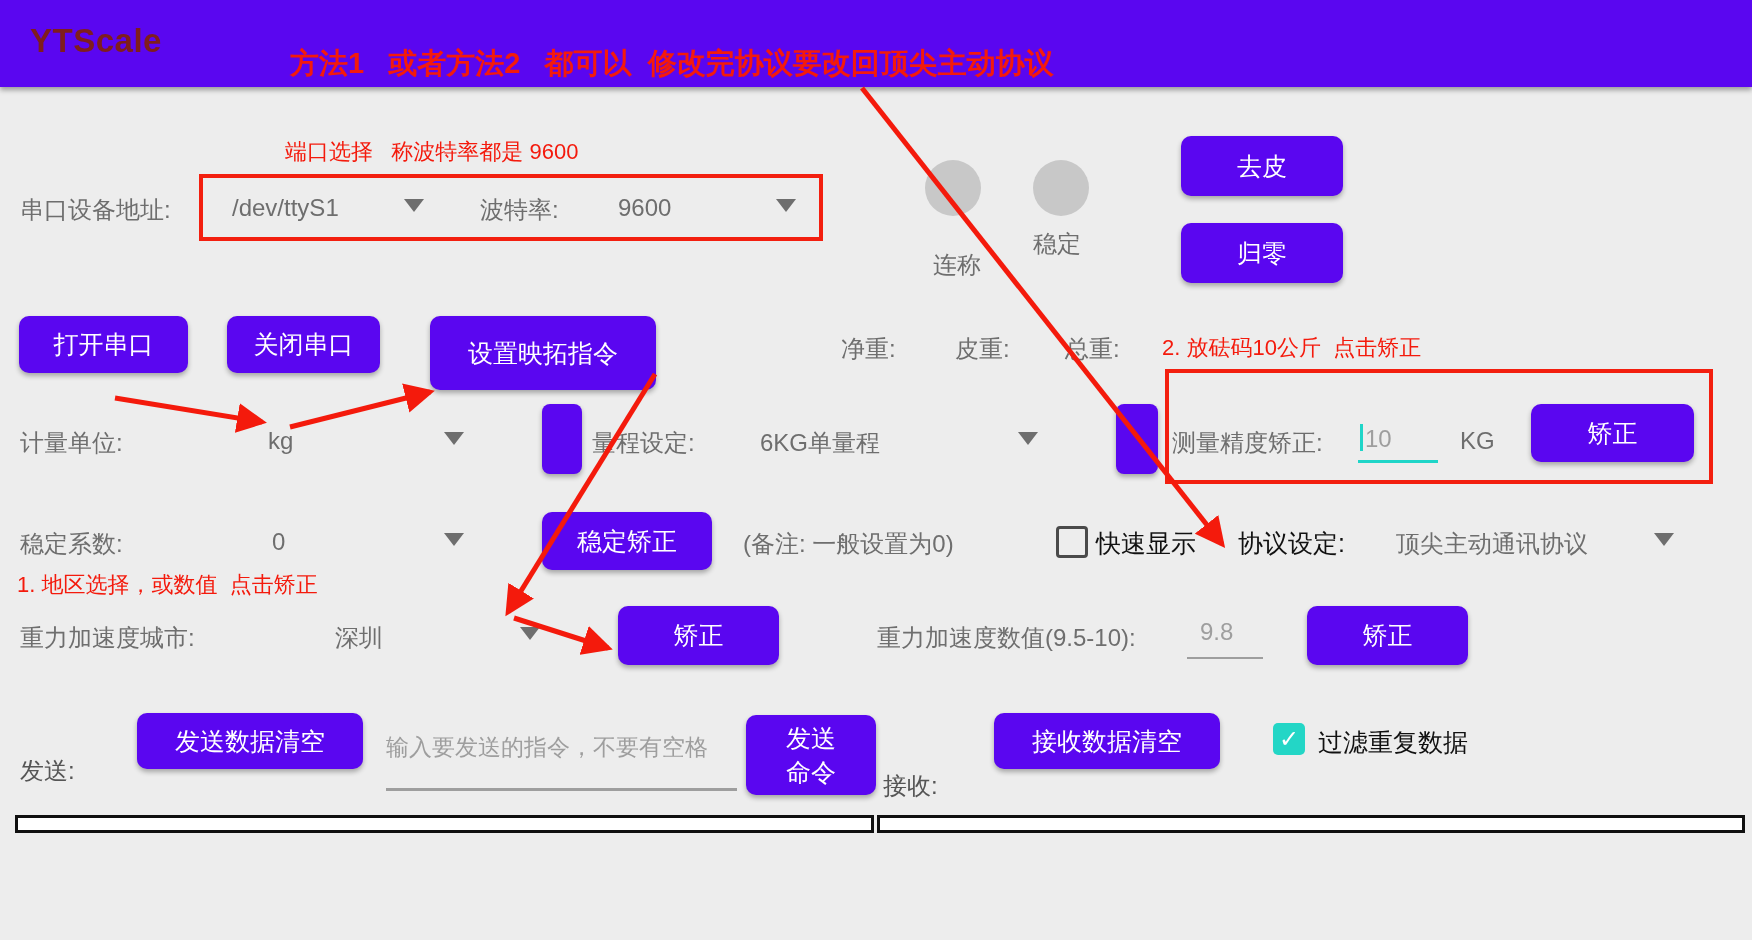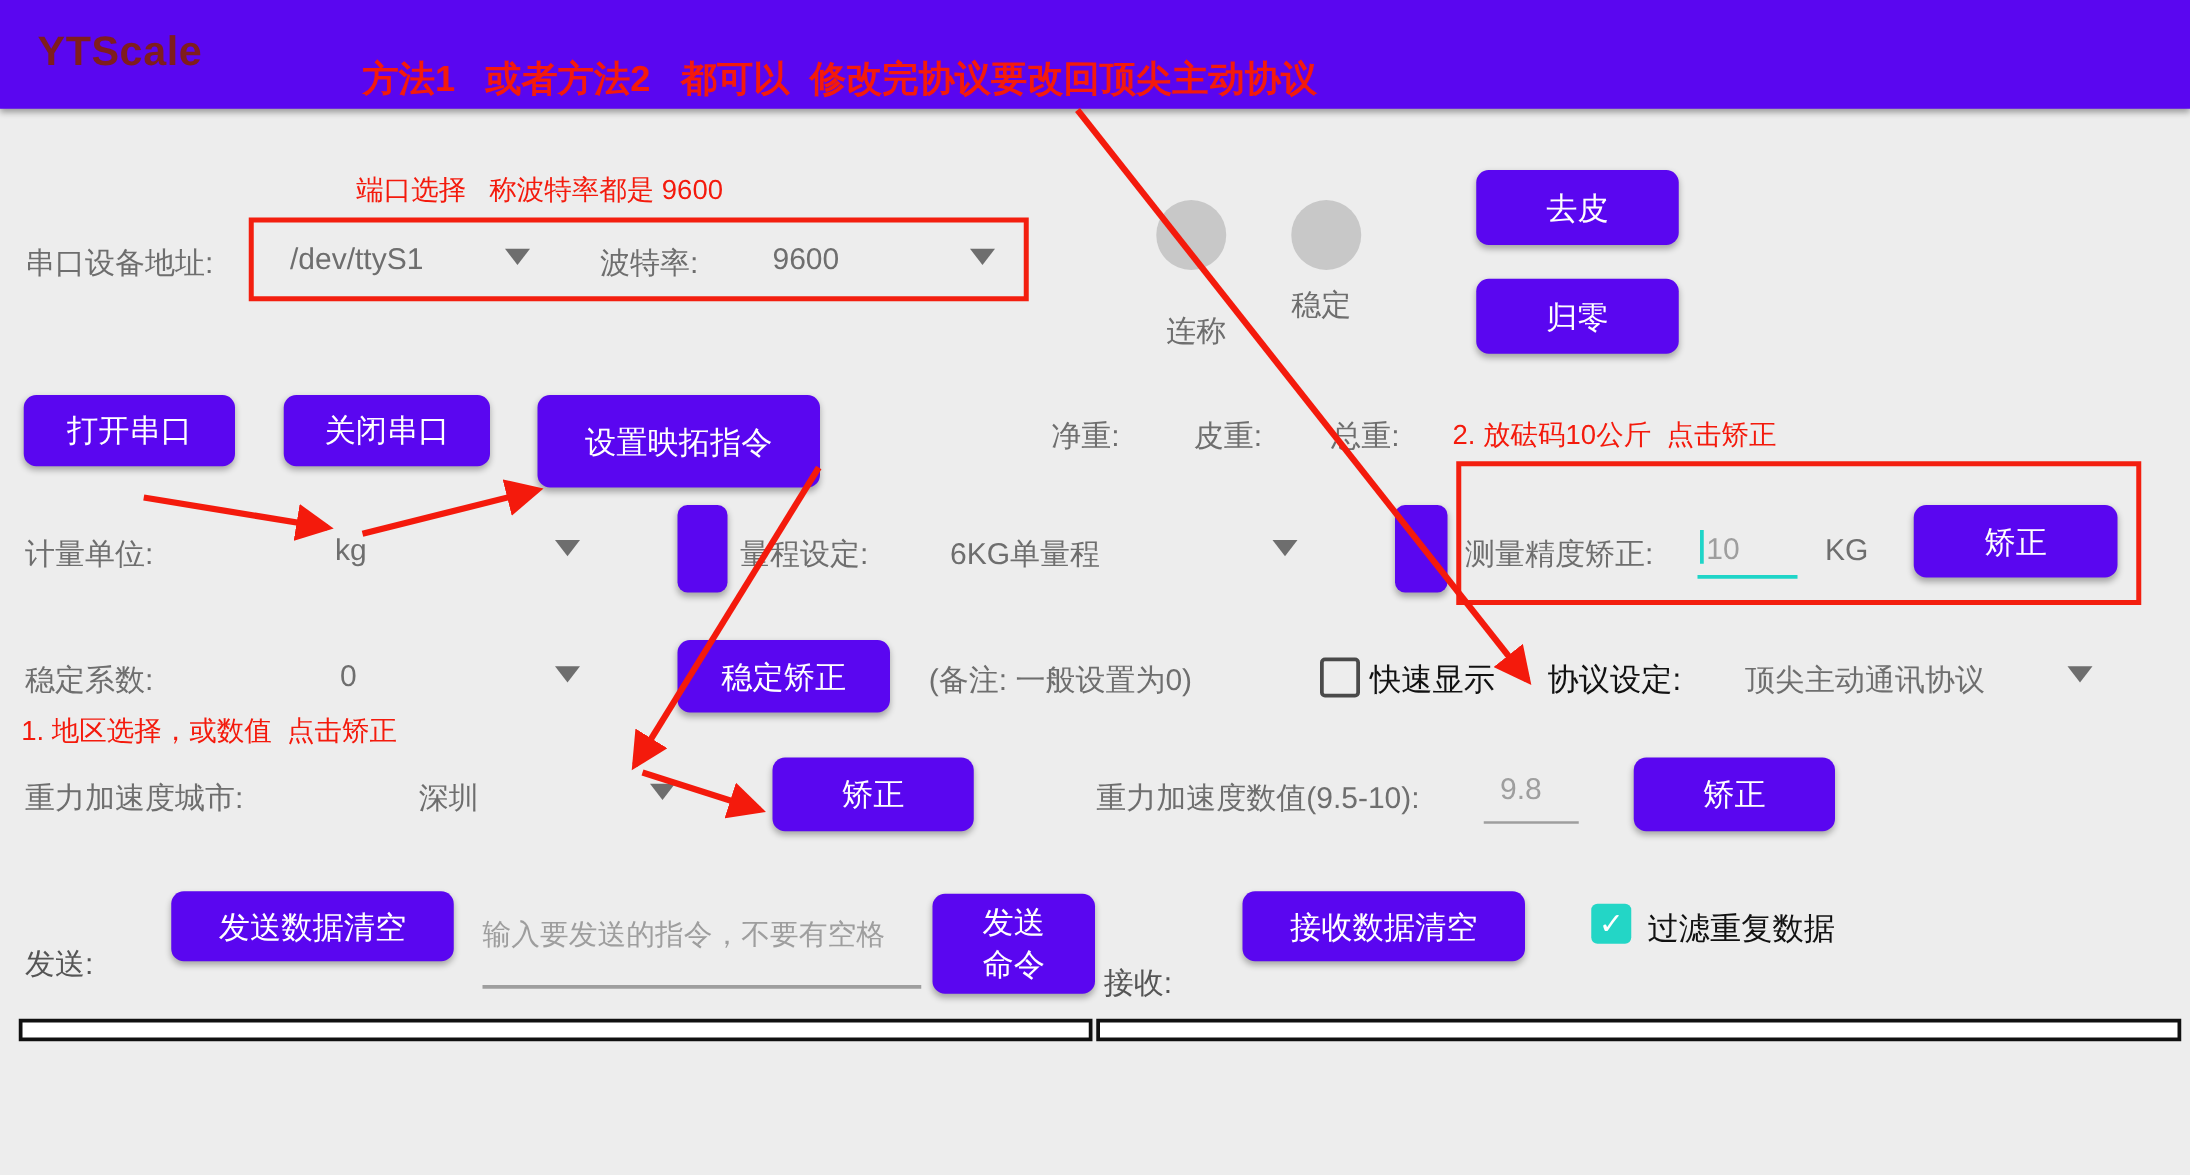--- a/index.html
+++ b/index.html
@@ -53,21 +53,21 @@
 
   <div class="abs circle" style="left:925px;top:160px;"></div>
   <div class="abs lbl" style="left:925px;top:228px;width:56px;text-align:right;margin-top:21px;">连称</div>
   <div class="abs circle" style="left:1033px;top:160px;"></div>
   <div class="abs lbl" style="left:1033px;top:228px;width:56px;text-align:left;">稳定</div>
 
   <button class="abs btn" style="left:1181px;top:136px;width:162px;height:60px;">去皮</button>
   <button class="abs btn" style="left:1181px;top:223px;width:162px;height:60px;">归零</button>
 
   <button class="abs btn" style="left:19px;top:316px;width:169px;height:57px;">打开串口</button>
-  <button class="abs btn" style="left:227px;top:316px;width:165px;height:57px;">关闭串口</button>
+  <button class="abs btn" style="left:227px;top:316px;width:153px;height:57px;">关闭串口</button>
   <button class="abs btn" style="left:430px;top:316px;width:226px;height:74px;text-align:center;">设置映拓指令</button>
 
   <div class="abs lbl" style="left:841px;top:333px;">净重:</div>
   <div class="abs lbl" style="left:955px;top:333px;">皮重:</div>
   <div class="abs lbl" style="left:1065px;top:333px;">总重:</div>
   <div class="abs red-note" style="left:1162px;top:333px;">2. 放砝码10公斤  点击矫正</div>
 
   <div class="abs red-frame" style="left:1165px;top:369px;width:540px;height:107px;"></div>
 
   <div class="abs lbl" style="left:20px;top:427px;">计量单位:</div>

